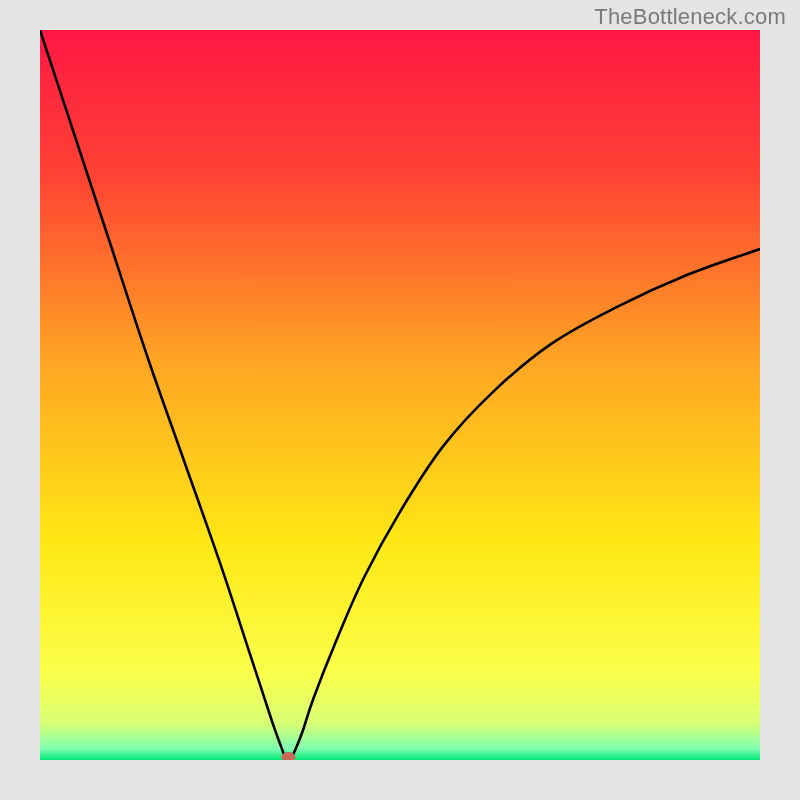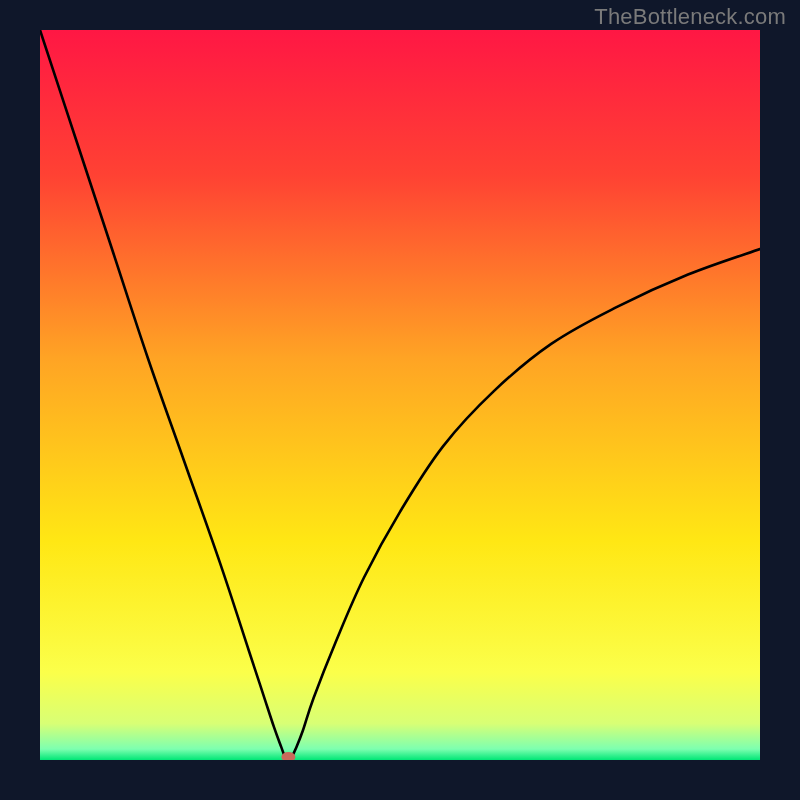--- a/index.html
+++ b/index.html
@@ -10,21 +10,21 @@
     overflow: hidden;
     background: #000;
     font-family: Arial, Helvetica, sans-serif;
   }
   .frame {
     position: absolute;
     left: 0;
     top: 0;
     width: 800px;
     height: 800px;
-    background: #0f172a;
+    background: #e5e5e5;
   }
   .plot {
     position: absolute;
     left: 40px;
     top: 30px;
     width: 720px;
     height: 730px;
   }
   .watermark {
     position: absolute;

